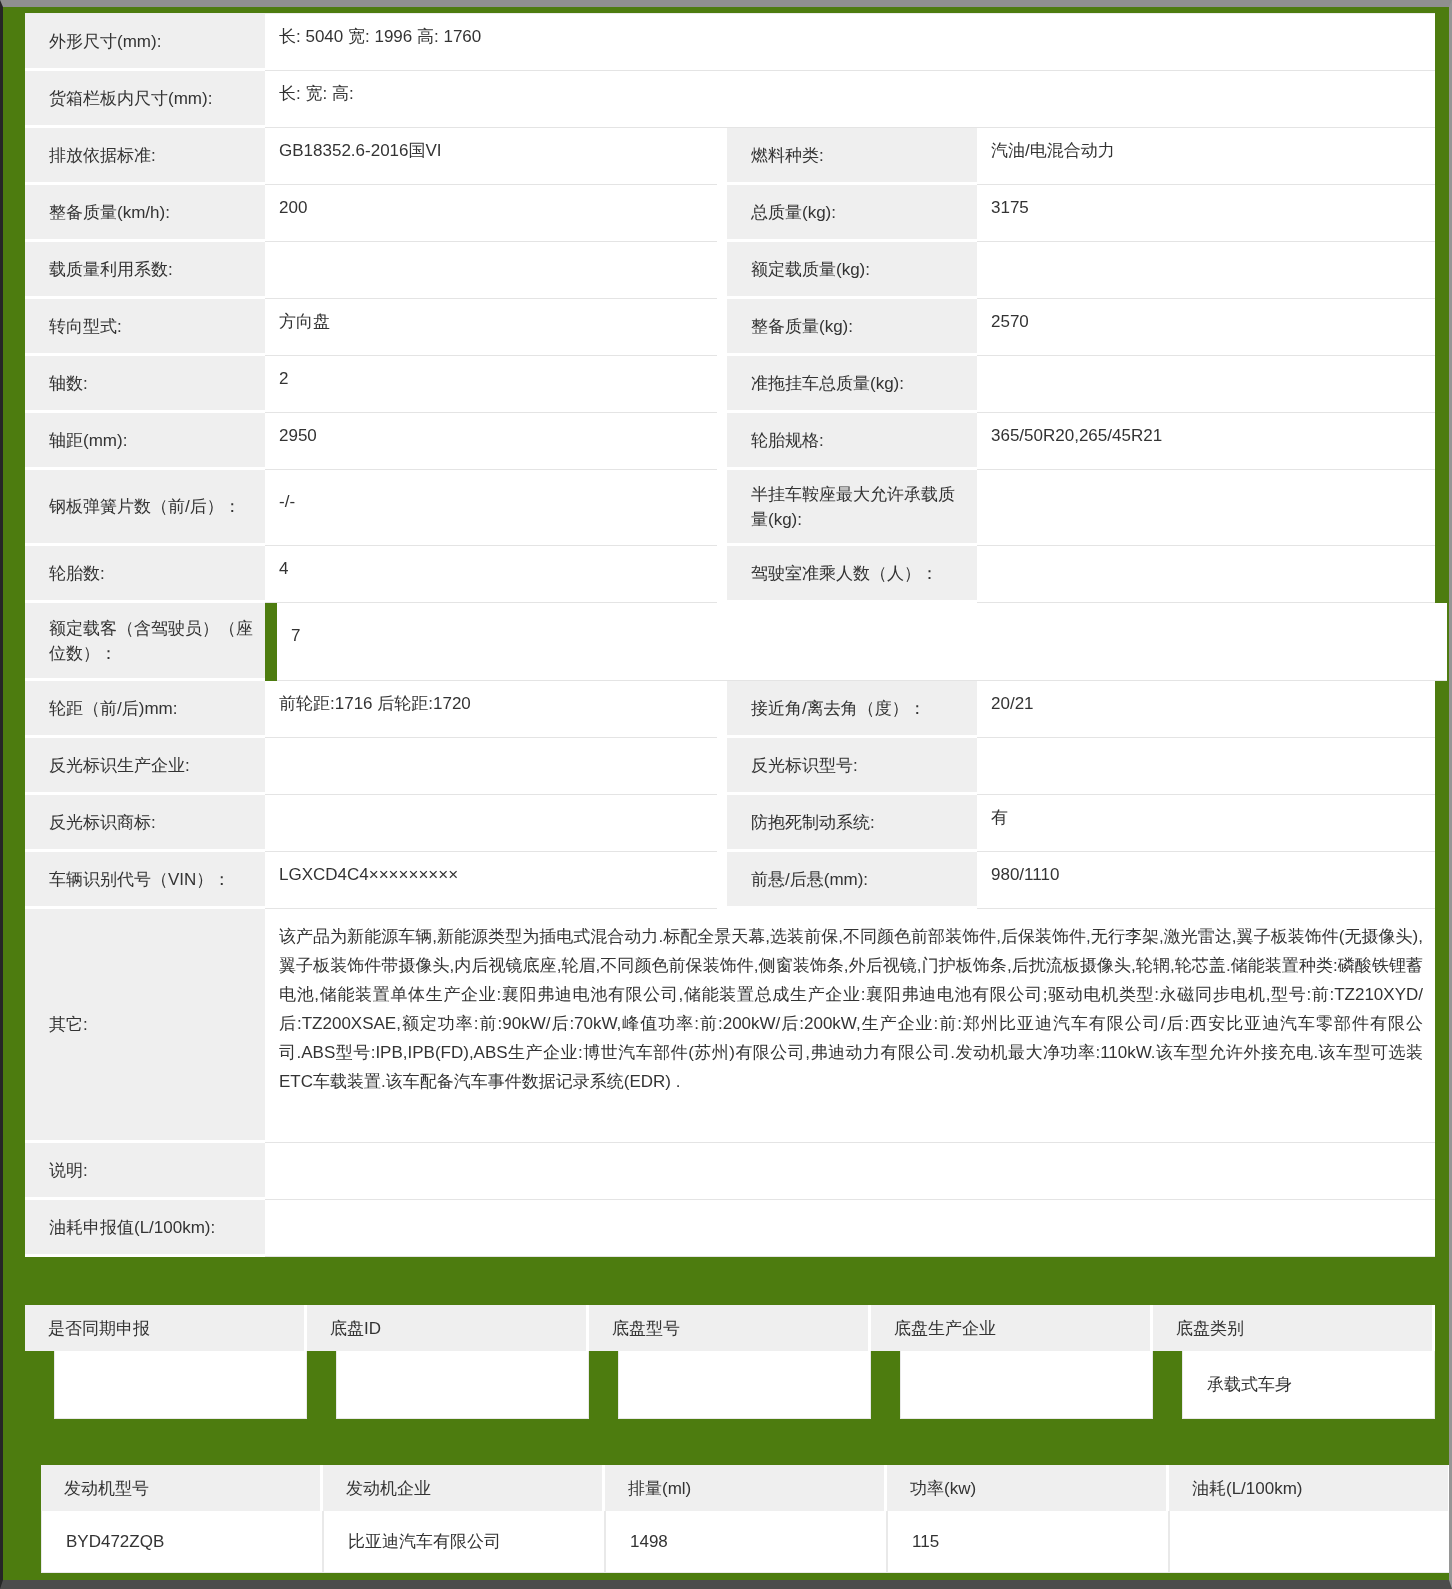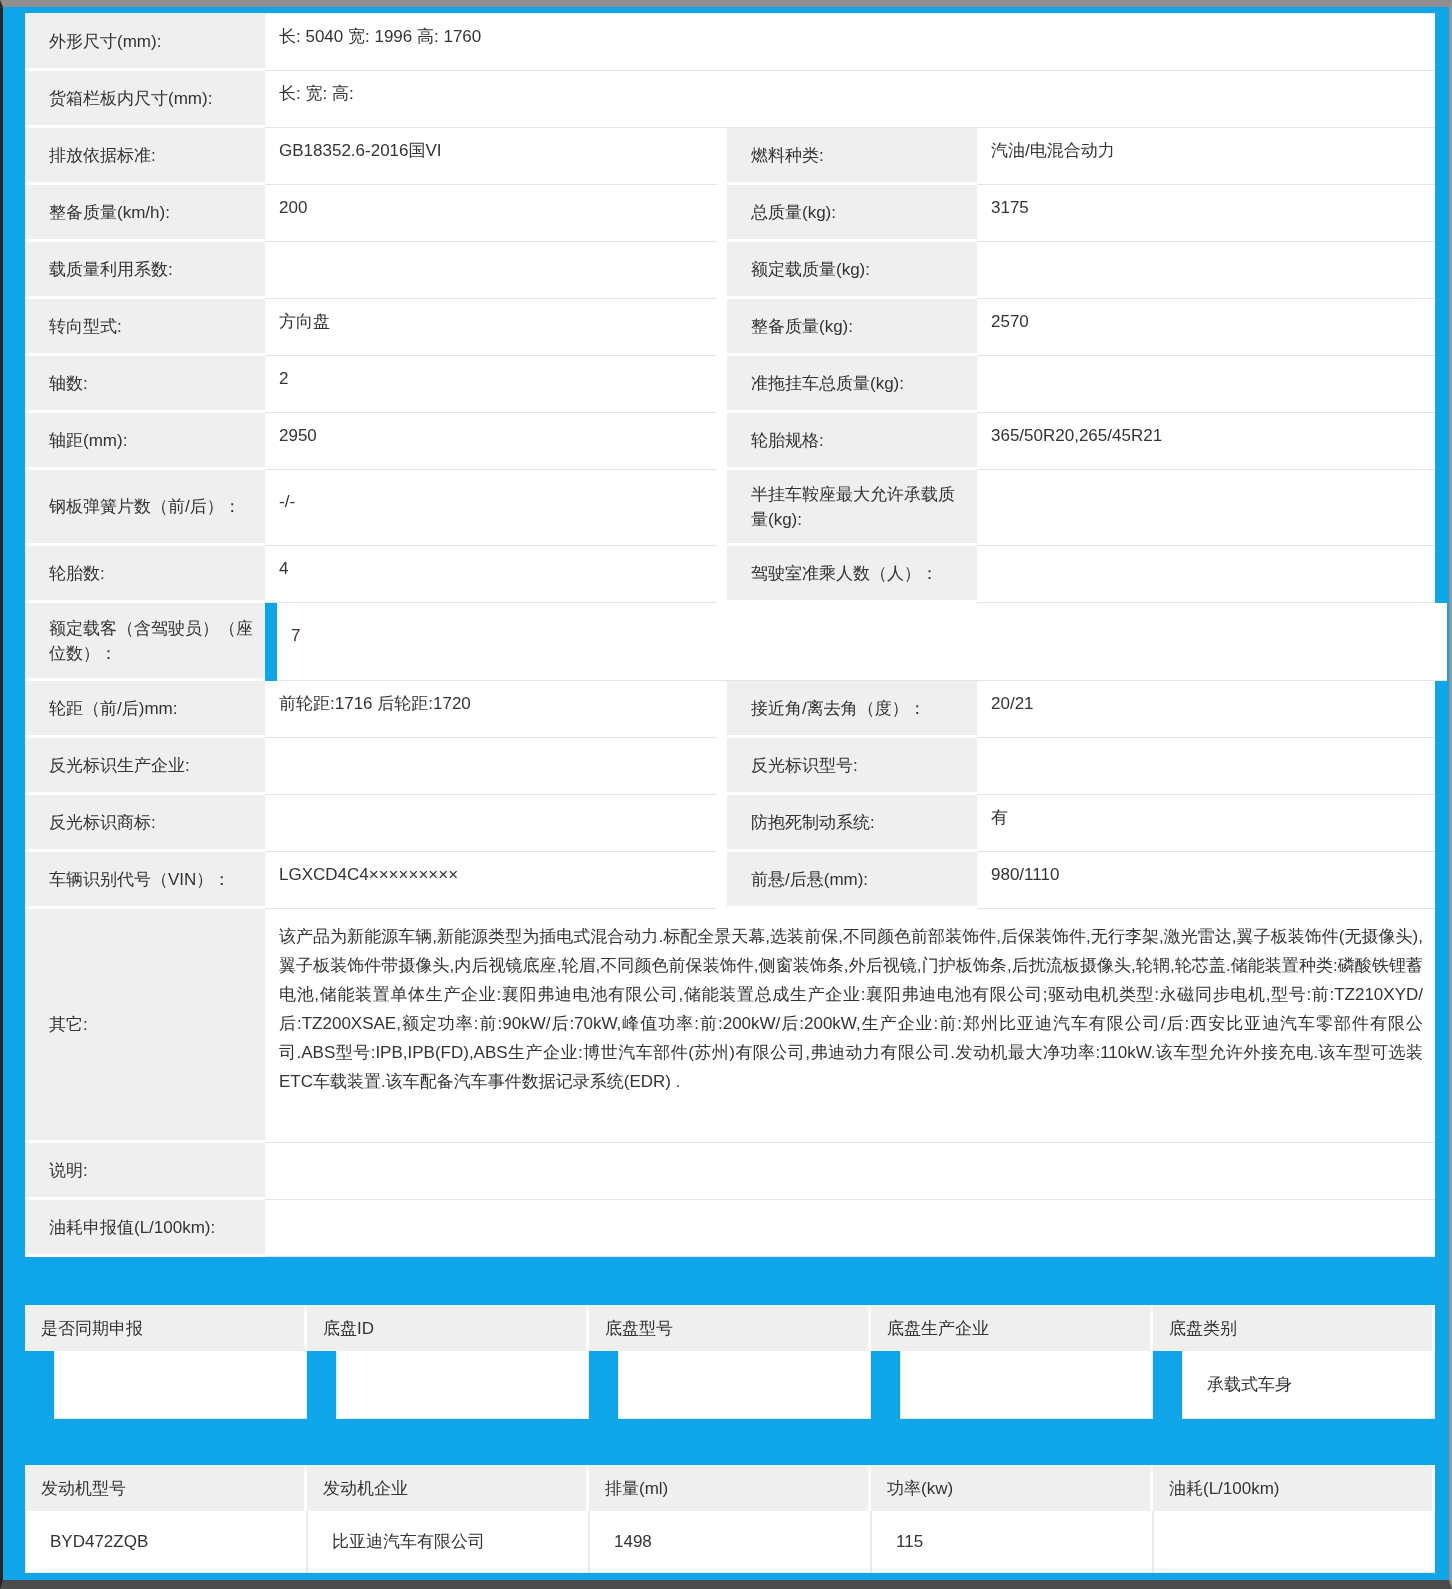--- a/index.html
+++ b/index.html
@@ -1,37 +1,37 @@
 <!DOCTYPE html>
 <html><head>
 <meta charset="utf-8">
 <style>
   html,body{margin:0;padding:0;background:#fff;}
   body{font-family:"Liberation Sans","DejaVu Sans",sans-serif;color:#333;}
-  .frame{box-sizing:border-box;width:1452px;height:1589px;overflow:hidden;background:#0ea5e9;
+  .frame{box-sizing:border-box;width:1452px;height:1589px;overflow:hidden;background:#4d7c0f;
     border-top:7px solid #8f8f8f;border-bottom:9px solid #4c4c4c;
     border-left:3px solid #262626;border-right:3px solid #969696;
     padding:6px 14px 0 22px;}
   .spec{border-top:1px solid #ededed;border-right:1px solid #f0f0f0;}
   .row{display:grid;grid-template-columns:240px 452px 10px 250px 458px;}
   .row.full{grid-template-columns:240px 1170px;}
   .r56{min-height:57px;}
   .r76{min-height:76px;}
   .r78{min-height:78px;gap:12px;}
   .r234{min-height:234px;}
   .lbl{background:#efefef;border-bottom:3px solid #fff;display:flex;align-items:center;
        padding:6px 10px 6px 24px;font-size:17px;line-height:25px;}
   .val{background:#fff;border-bottom:1px solid #e4e4e4;display:flex;align-items:center;
        padding:6px 12px 18px 14px;font-size:17px;line-height:25px;}
   .val.para{display:block;padding-top:13px;padding-bottom:13px;line-height:29px;text-align:justify;}
   .gap{background:#fff;}
   .btable{display:grid;grid-template-columns:repeat(5,282px);margin-top:48px;}
-  .bt2{margin-top:46px;}
+  .bt2{margin-top:46px;margin-left:16px;}
   .bh{background:#efefef;height:46px;display:flex;align-items:center;
-      padding:0 10px 0 16px;font-size:17px;border-right:3px solid #fff;box-sizing:border-box;}
+      padding:0 10px 0 23px;font-size:17px;border-right:3px solid #fff;box-sizing:border-box;}
   .bh:last-child{border-right:none;}
   .bc{background:#fff;border:1px solid #e9e9e9;border-top:none;display:flex;align-items:center;
       padding:6px 10px 6px 24px;font-size:17px;box-sizing:border-box;}
   .ch68{min-height:68px;margin-left:29px;}
   .ch62{min-height:62px;}
 </style>
 </head>
 <body>
 
 <div class="frame">

